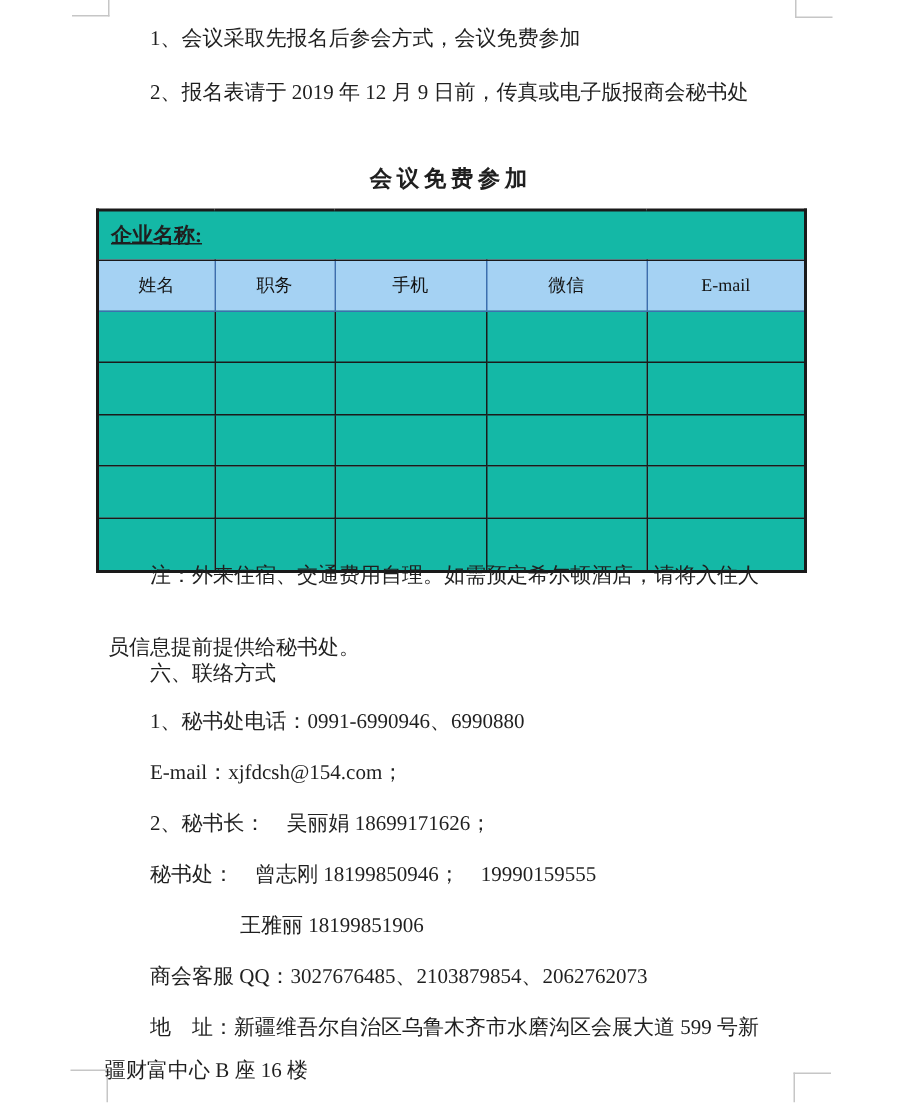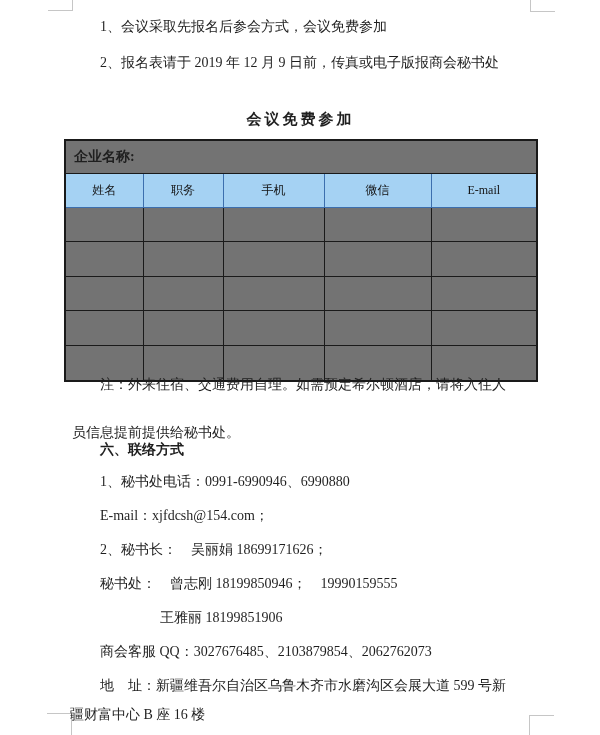--- a/index.html
+++ b/index.html
@@ -11,21 +11,21 @@
     overflow: hidden;
     font-family: "Liberation Serif", "DejaVu Serif", serif;
     color: var(--text, #1f1f1f);
   }
   .line {
     position: absolute;
     white-space: pre;
     font-size: 14px;
     line-height: 16px;
   }
-  .bold { font-weight: bold; }
+  .bold { font-weight: normal; }
   .doc-title {
     position: absolute;
     top: 110px;
     left: 72px;
     width: 457px;
     text-align: center;
     font-size: 15px;
     font-weight: bold;
     letter-spacing: 3px;
     white-space: pre;
@@ -56,21 +56,21 @@
     background: var(--table-header-bg, #a5d2f3);
     border-left: 1px solid var(--table-header-divider, #3c6fae);
     border-right: 1px solid var(--table-header-divider, #3c6fae);
     border-bottom: 1.5px solid var(--table-header-divider, #3c6fae);
     font-size: 12px;
     font-weight: normal;
     color: #141414;
     text-align: center;
     vertical-align: middle;
   }
-  .ptable tbody td { height: 31.6px; background: #737373; }
+  .ptable tbody td { height: 31.6px; background: #14b8a6; text-decoration: underline; }
   
   .crop { position: absolute; border: 0 solid var(--crop-mark, #c6c6c6); }
   .crop.tl { left: 48px; top: 0;     width: 24px; height: 10px; border-right-width: 1px; border-bottom-width: 1px; }
   .crop.tr { left: 530px; top: 0;    width: 24px; height: 11px; border-left-width: 1px;  border-bottom-width: 1px; }
   .crop.bl { left: 47px; top: 713px; width: 24px; height: 22px; border-top-width: 1px;   border-right-width: 1px; }
   .crop.br { left: 529px; top: 715px; width: 24px; height: 20px; border-top-width: 1px;  border-left-width: 1px; }
 </style>
 </head>
 <body>
 

